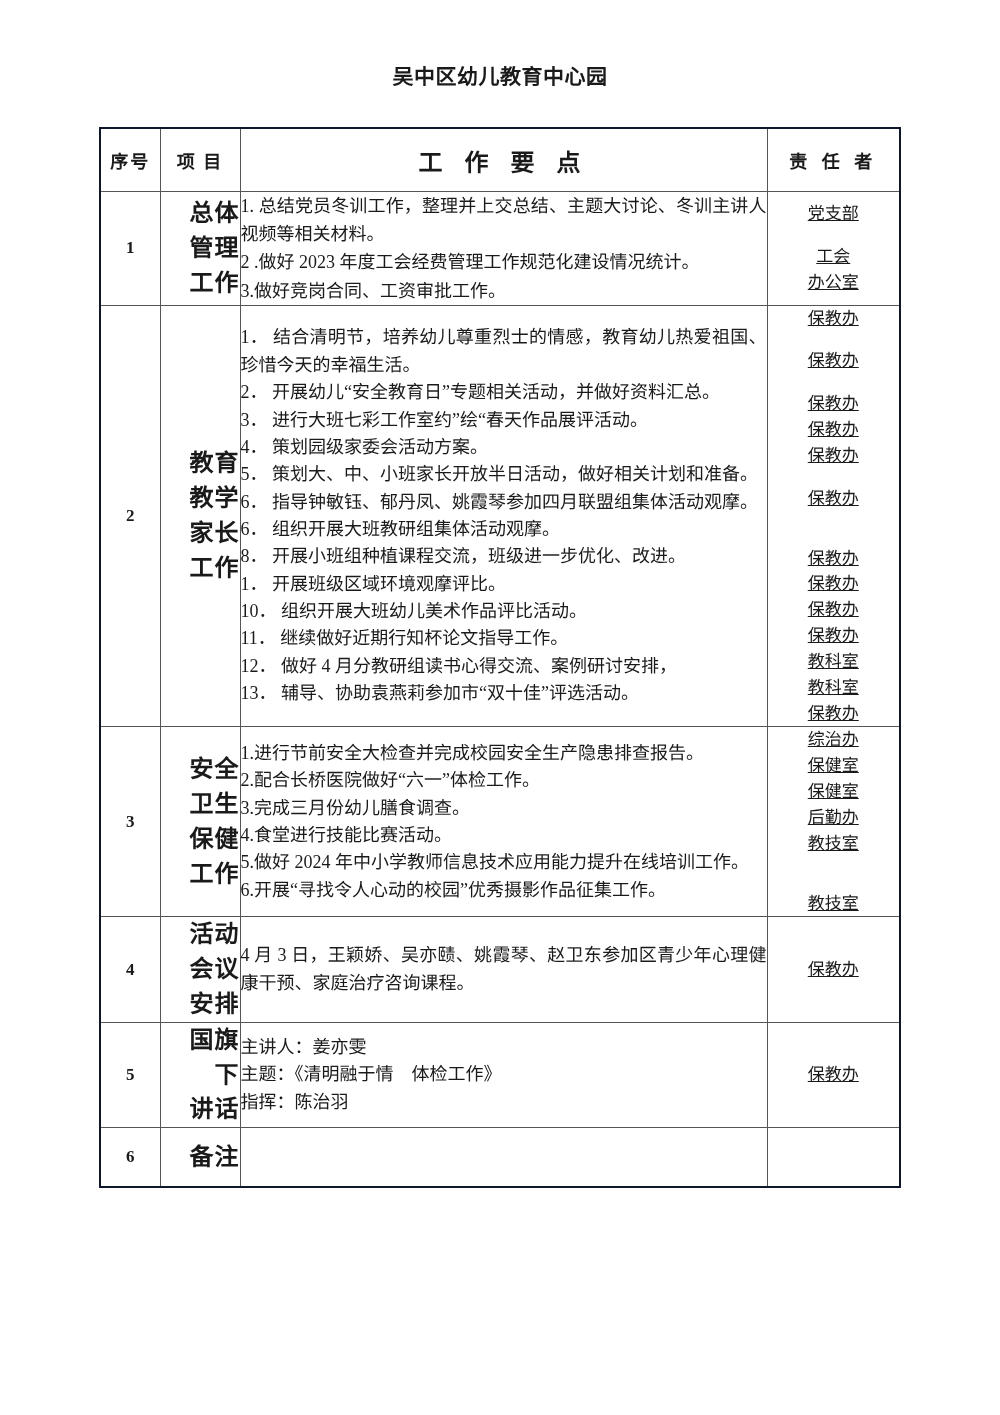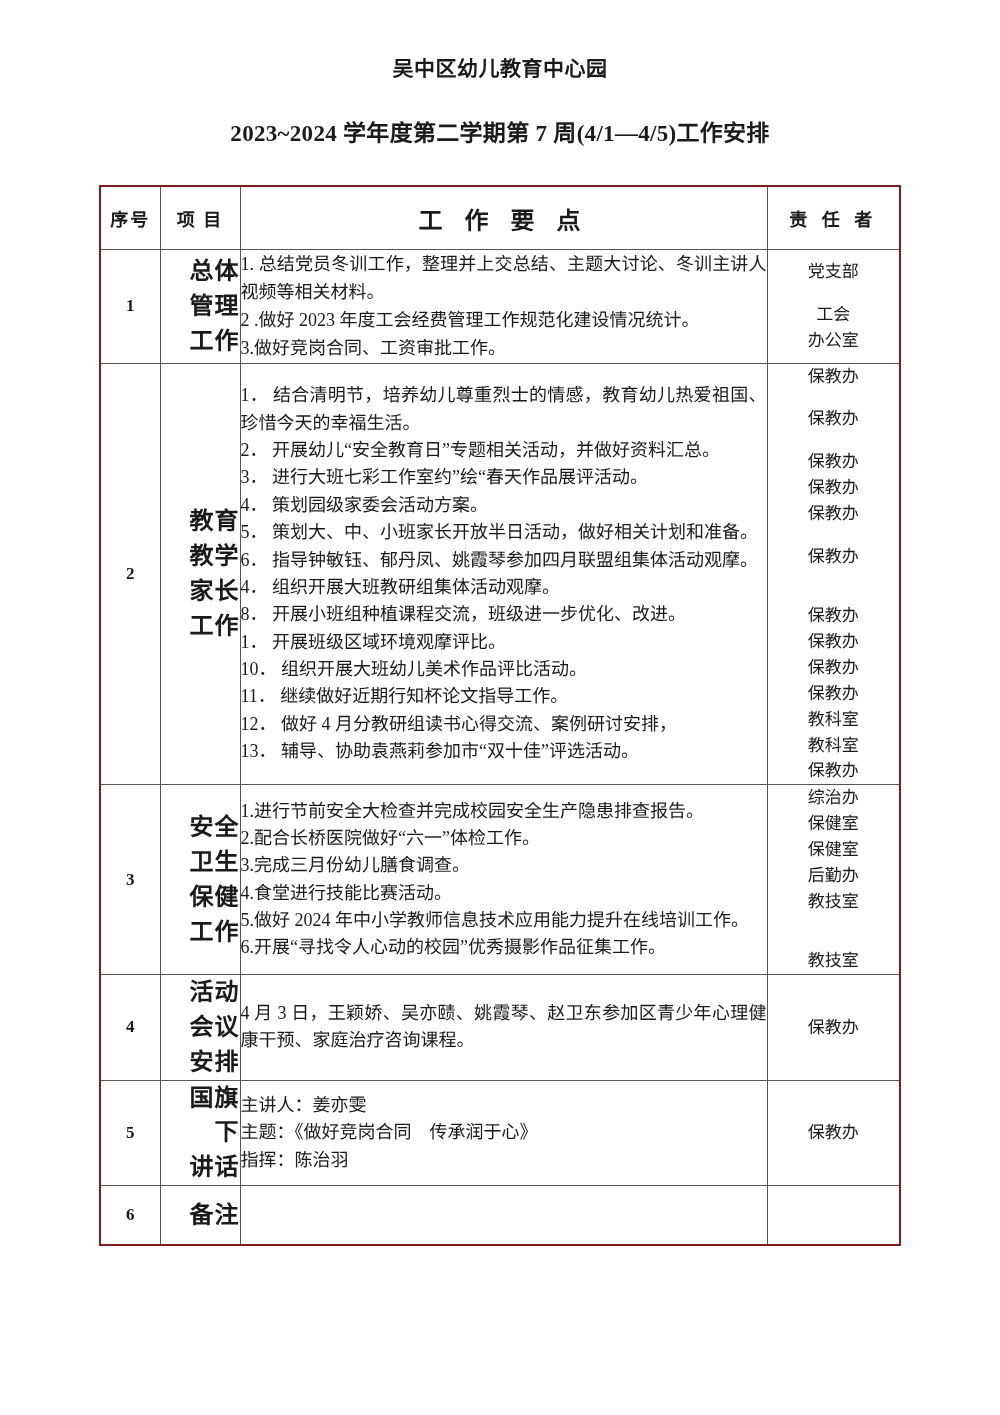--- a/index.html
+++ b/index.html
@@ -13,21 +13,21 @@
     height: 1415px;
     font-family: "Liberation Serif", "DejaVu Serif", serif;
     color: #1a1a1a;
     -webkit-font-smoothing: antialiased;
   }
   .page {
     position: relative;
     width: 1000px;
     height: 1415px;
     box-sizing: border-box;
-    padding: 0;
+    padding: 8px;
   }
   .doc-header {
     padding-top: 56px;
     text-align: center;
   }
   .org-title {
     font-size: 21px;
     font-weight: bold;
     letter-spacing: 0.5px;
     line-height: 1.3;
@@ -45,21 +45,21 @@
   
   .tbl-wrap {
     margin: 0 auto;
     padding-top: 36px;
     width: 802px;
   }
   table.sched {
     border-collapse: collapse;
     width: 800px;
     table-layout: fixed;
-    border: 2px solid #7f1d1d;
+    border: 2px solid #0f172a;
   }
   table.sched td, table.sched th {
     border: 1px solid #555;
     vertical-align: middle;
     padding: 0;
   }
   col.c-no    { width: 60px; }
   col.c-proj  { width: 80px; }
   col.c-pts   { width: 527px; }
   col.c-resp  { width: 133px; }
@@ -108,39 +108,39 @@
   }
   .pts-cell.vmid { vertical-align: middle; }
 
   
   .resp-cell {
     text-align: center;
     font-size: 17px;
     line-height: 1.52;
     vertical-align: top;
     padding: 4px 0 4px 0;
+    text-decoration: underline;
   }
   .resp-cell .r {
     display: block;
     white-space: nowrap;
   }
   .resp-cell.vmid { vertical-align: middle; padding-top: 0; }
   .resp-cell .sp { display: block; height: 1em; }
   .resp-cell .sp2 { display: block; height: 2em; }
 
   .row1 .pts-cell { line-height: 1.56; }
 </style>
 </head>
 <body>
 
 <div class="page">
 
   <div class="doc-header">
     <h1 class="org-title">吴中区幼儿教育中心园</h1>
-    <h2 class="doc-title">2023~2024 学年度第二学期第 7 周(4/1—4/5)工作安排</h2>
   </div>
 
   <div class="tbl-wrap">
     <table class="sched">
       <colgroup>
         <col class="c-no">
           <col class="c-proj">
           <col class="c-pts">
           <col class="c-resp">
       </colgroup>
@@ -180,21 +180,21 @@
             <span class="ln">家长</span>
             <span class="ln">工作</span>
           </td>
           <td class="pts-cell">
             <span class="item">1． 结合清明节，培养幼儿尊重烈士的情感，教育幼儿热爱祖国、珍惜今天的幸福生活。</span>
             <span class="item">2． 开展幼儿“安全教育日”专题相关活动，并做好资料汇总。</span>
             <span class="item">3． 进行大班七彩工作室约”绘“春天作品展评活动。</span>
             <span class="item">4． 策划园级家委会活动方案。</span>
             <span class="item">5． 策划大、中、小班家长开放半日活动，做好相关计划和准备。</span>
             <span class="item">6． 指导钟敏钰、郁丹凤、姚霞琴参加四月联盟组集体活动观摩。</span>
-            <span class="item">4． 组织开展大班教研组集体活动观摩。</span>
+            <span class="item">6． 组织开展大班教研组集体活动观摩。</span>
             <span class="item">8． 开展小班组种植课程交流，班级进一步优化、改进。</span>
             <span class="item">1． 开展班级区域环境观摩评比。</span>
             <span class="item">10． 组织开展大班幼儿美术作品评比活动。</span>
             <span class="item">11． 继续做好近期行知杯论文指导工作。</span>
             <span class="item">12． 做好 4 月分教研组读书心得交流、案例研讨安排，</span>
             <span class="item">13． 辅导、协助袁燕莉参加市“双十佳”评选活动。</span>
           </td>
           <td class="resp-cell">
             <span class="r">保教办</span>
             <span class="sp"></span>
@@ -260,21 +260,21 @@
 
         <tr class="row5">
           <td class="no-cell">5</td>
           <td class="proj-cell">
             <span class="ln">国旗</span>
             <span class="ln">下</span>
             <span class="ln">讲话</span>
           </td>
           <td class="pts-cell">
             <span class="item">主讲人：姜亦雯</span>
-            <span class="item">主题：《做好竞岗合同　传承润于心》</span>
+            <span class="item">主题：《清明融于情　体检工作》</span>
             <span class="item">指挥：陈治羽</span>
           </td>
           <td class="resp-cell vmid">
             <span class="r">保教办</span>
           </td>
         </tr>
 
         <tr class="row6">
           <td class="no-cell" style="height:58px">6</td>
           <td class="proj-cell">

